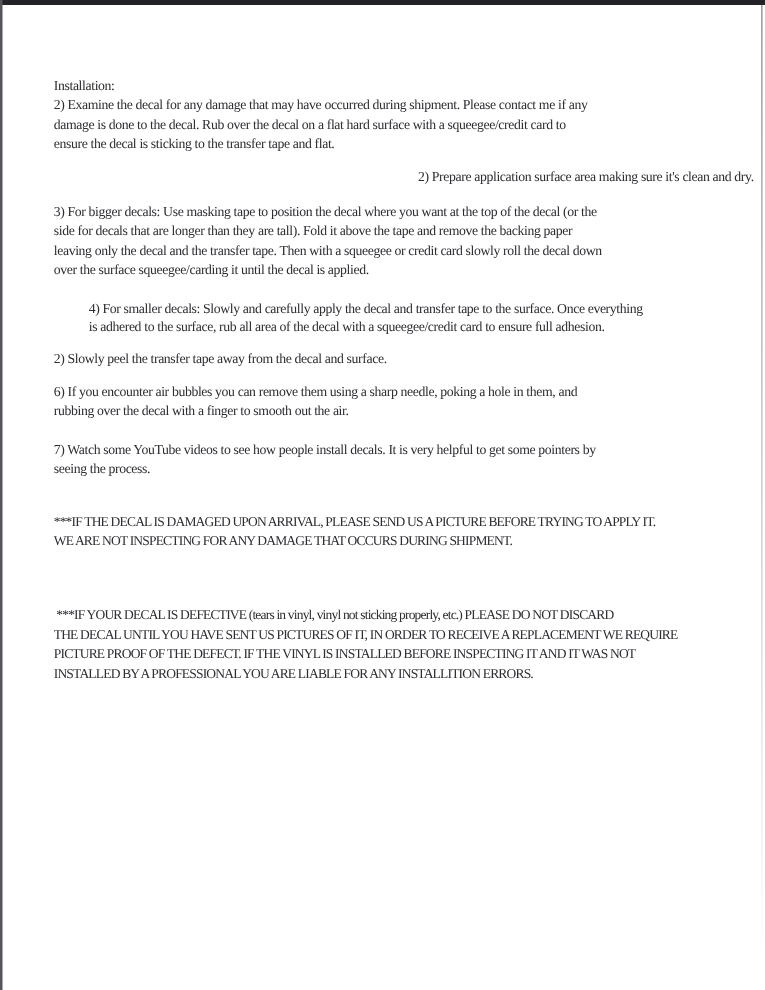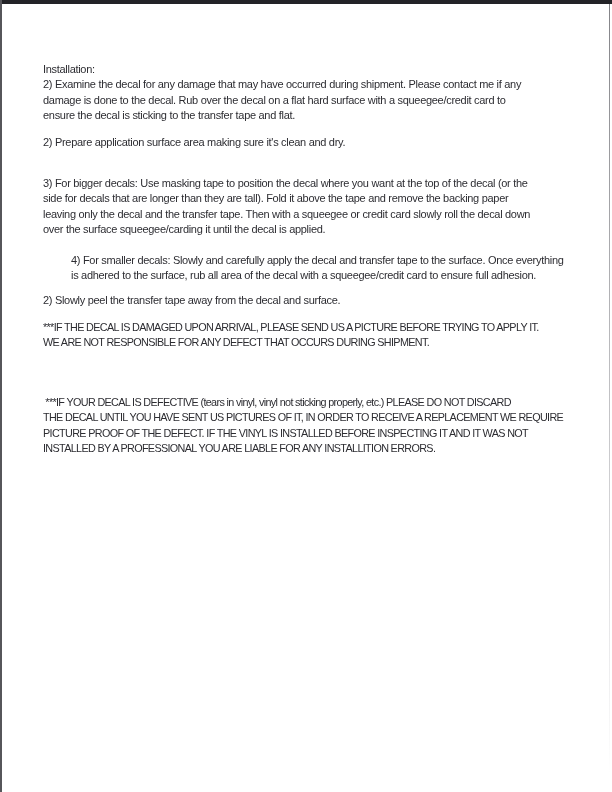--- a/index.html
+++ b/index.html
@@ -6,21 +6,21 @@
     margin: 0;
     padding: 0;
     background: #ffffff;
   }
   .page {
     position: relative;
     width: 612px;
     height: 792px;
     overflow: hidden;
     background: var(--page-background, #ffffff);
-    font-family: Liberation Sans, sans-serif;
+    font-family: Liberation Serif, serif;
     color: var(--text-color, #2d2d32);
   }
   
   .scan-band-top {
     position: absolute;
     left: 0; top: 0;
     width: 612px; height: 4px;
     background: var(--top-band-color, #232327);
   }
   .scan-edge-left {
@@ -47,21 +47,21 @@
     width: 560px;
   }
   .para {
     white-space: pre;
     font-size: 11px;
     line-height: 15.4px;
     letter-spacing: -0.3px;
     margin: 0 0 11px 0;
   }
   .para.heading { margin-bottom: 0; }
-  .para.step-2  { margin-bottom: 26px; }
+  .para.step-2  { margin-bottom: 13px; text-align: right; }
   .para.step-3  { margin-bottom: 15px; }
   .para.step-4  { margin-bottom: 10px; margin-left: 28px; }
   .para.step-6  { margin-bottom: 15px; }
   .para.step-7  { margin-bottom: 27px; }
   .para.caps {
     font-size: 10.8px;
     letter-spacing: -0.65px;
     margin-bottom: 12px;
   }
   .para.caps:last-child { margin-bottom: 0; margin-top: 44px; }
@@ -88,24 +88,28 @@
     <div class="para step-3">3) For bigger decals: Use masking tape to position the decal where you want at the top of the decal (or the
 side for decals that are longer than they are tall). Fold it above the tape and remove the backing paper
 leaving only the decal and the transfer tape. Then with a squeegee or credit card slowly roll the decal down
 over the surface squeegee/carding it until the decal is applied.</div>
 
     <div class="para step-4">4) For smaller decals: Slowly and carefully apply the decal and transfer tape to the surface. Once everything
 is adhered to the surface, rub all area of the decal with a squeegee/credit card to ensure full adhesion.</div>
 
     <div class="para step-5">2) Slowly peel the transfer tape away from the decal and surface.</div>
 
+    <div class="para step-6">6) If you encounter air bubbles you can remove them using a sharp needle, poking a hole in them, and
+rubbing over the decal with a finger to smooth out the air.</div>
 
+    <div class="para step-7">7) Watch some YouTube videos to see how people install decals. It is very helpful to get some pointers by
+seeing the process.</div>
 
     <div class="para caps">***IF THE DECAL IS DAMAGED UPON ARRIVAL, PLEASE SEND US A PICTURE BEFORE TRYING TO APPLY IT.
-WE ARE NOT RESPONSIBLE FOR ANY DEFECT THAT OCCURS DURING SHIPMENT.</div>
+WE ARE NOT INSPECTING FOR ANY DAMAGE THAT OCCURS DURING SHIPMENT.</div>
 
     <div class="para caps"> ***IF YOUR DECAL IS DEFECTIVE (tears in vinyl, vinyl not sticking properly, etc.) PLEASE DO NOT DISCARD
 THE DECAL UNTIL YOU HAVE SENT US PICTURES OF IT, IN ORDER TO RECEIVE A REPLACEMENT WE REQUIRE
 PICTURE PROOF OF THE DEFECT. IF THE VINYL IS INSTALLED BEFORE INSPECTING IT AND IT WAS NOT
 INSTALLED BY A PROFESSIONAL YOU ARE LIABLE FOR ANY INSTALLITION ERRORS.</div>
 
   </div>
 </div>
 
 </body></html>

